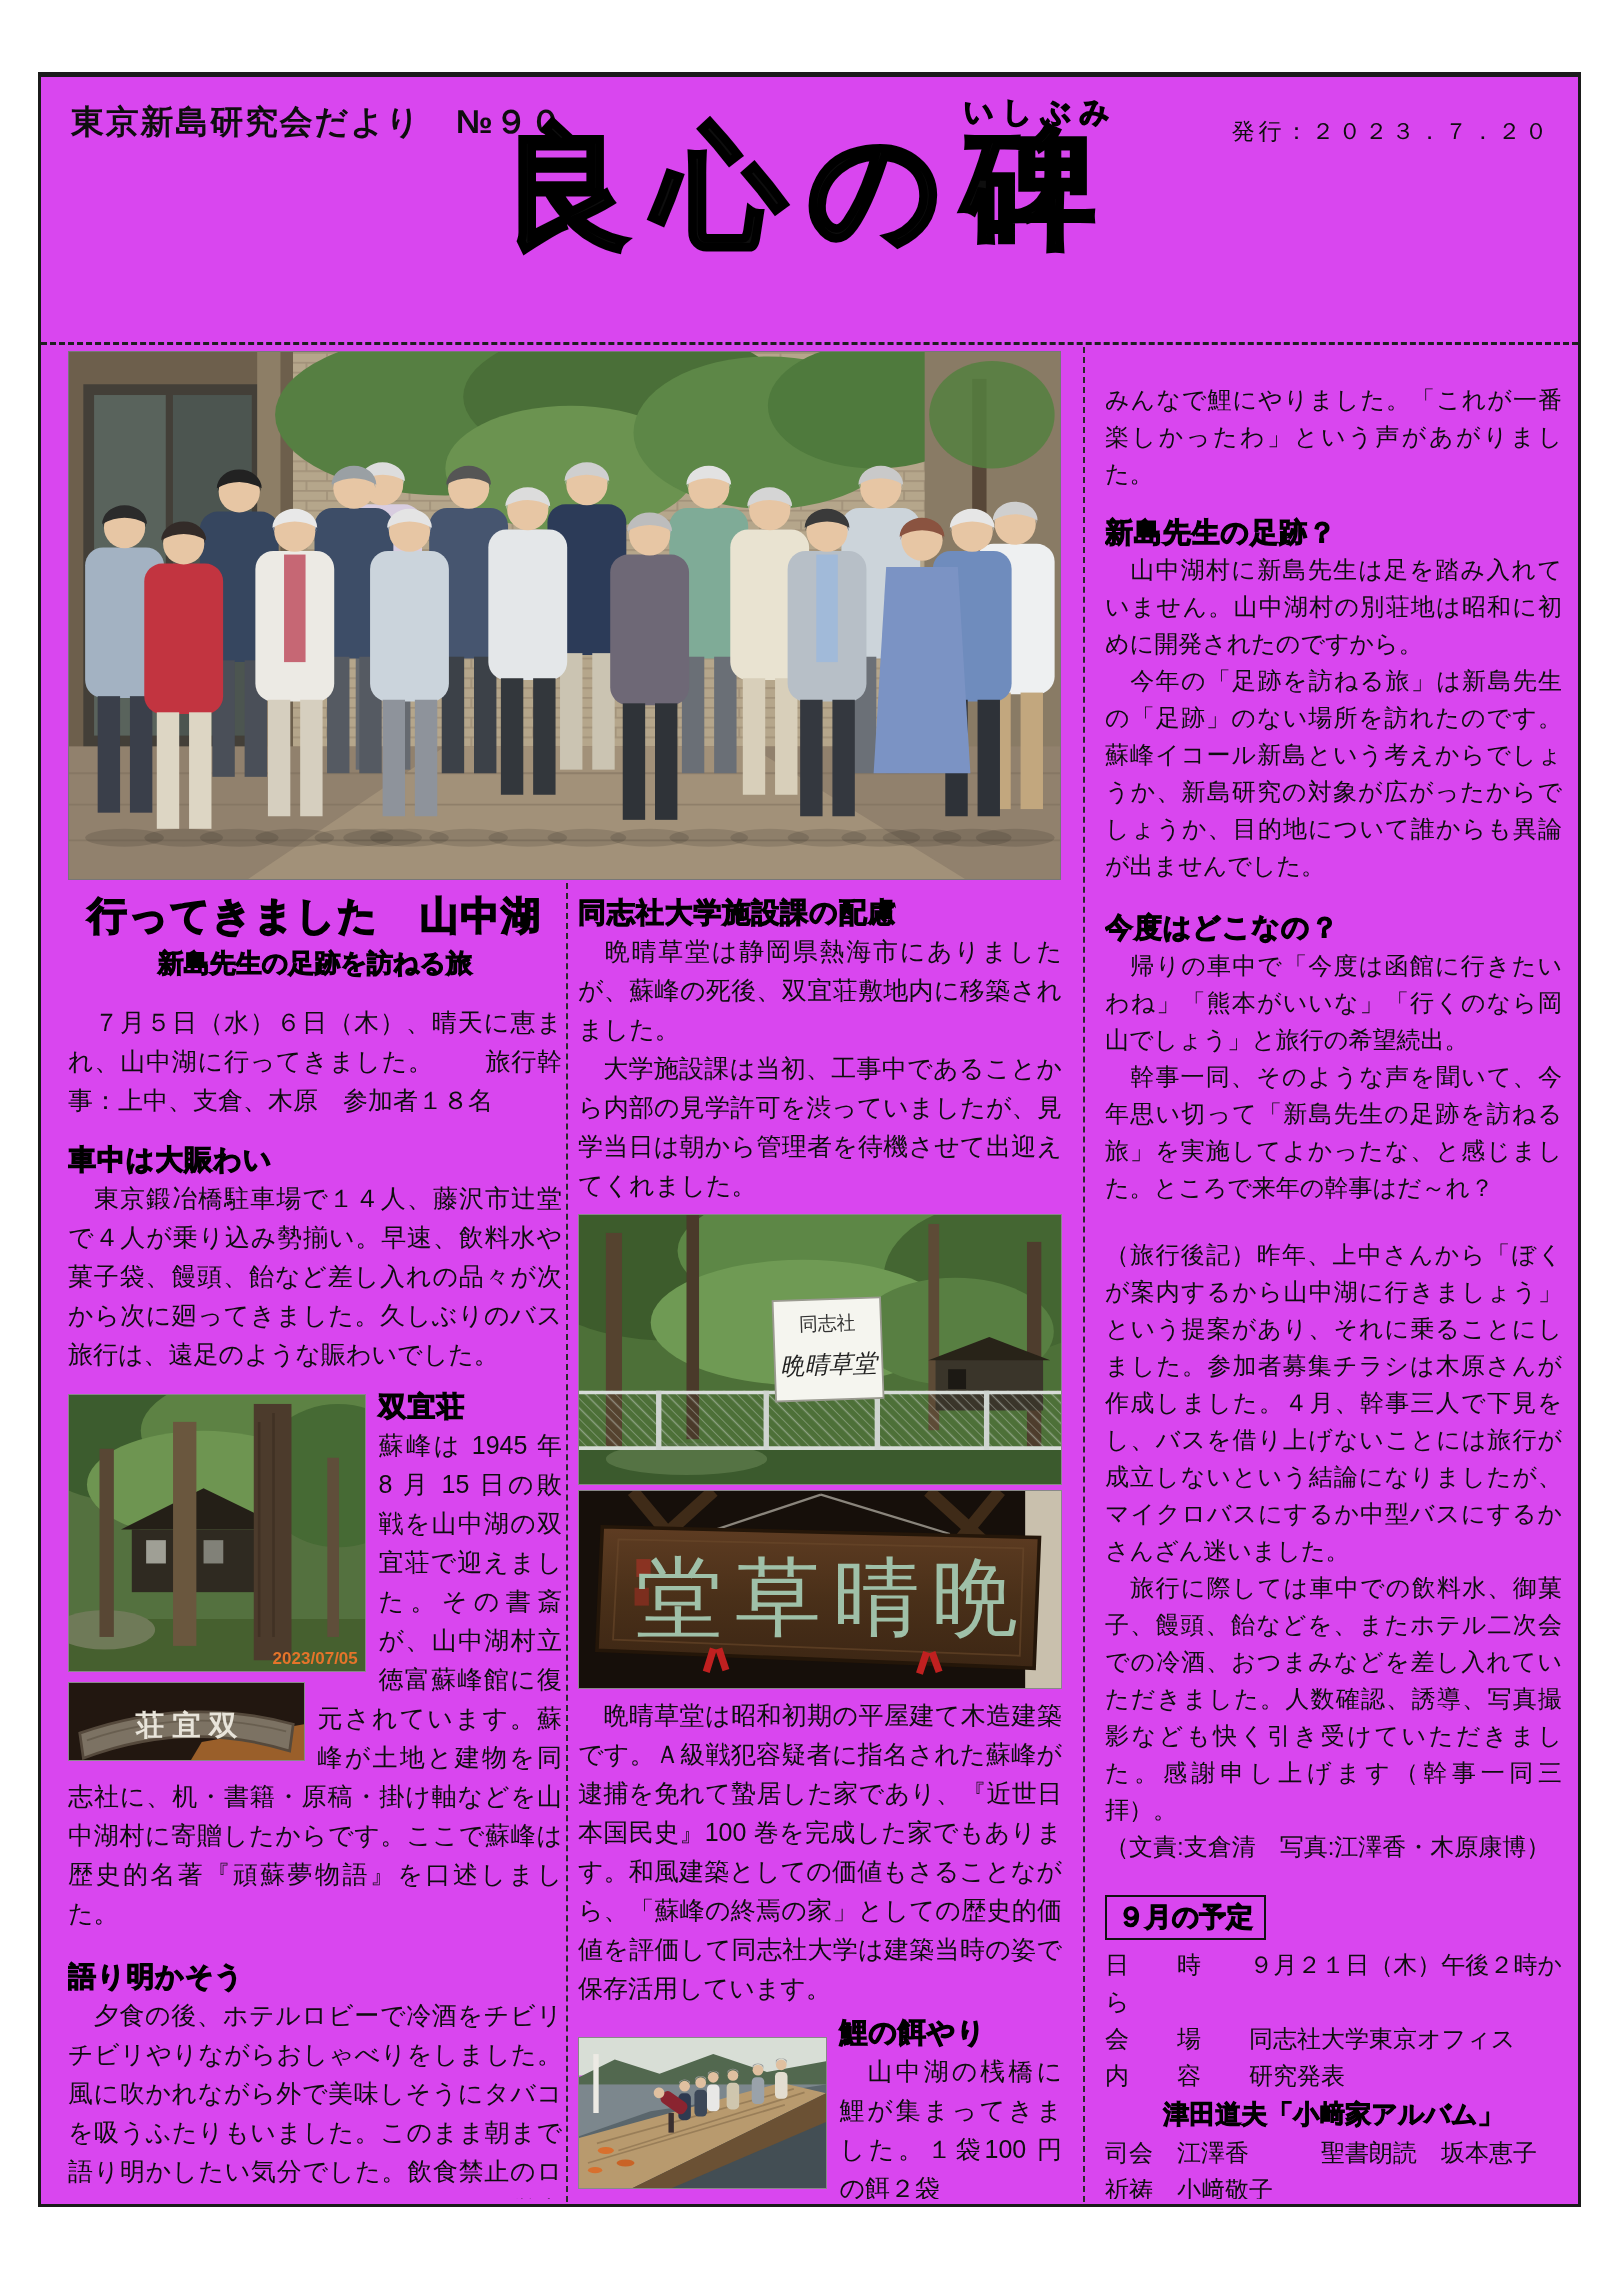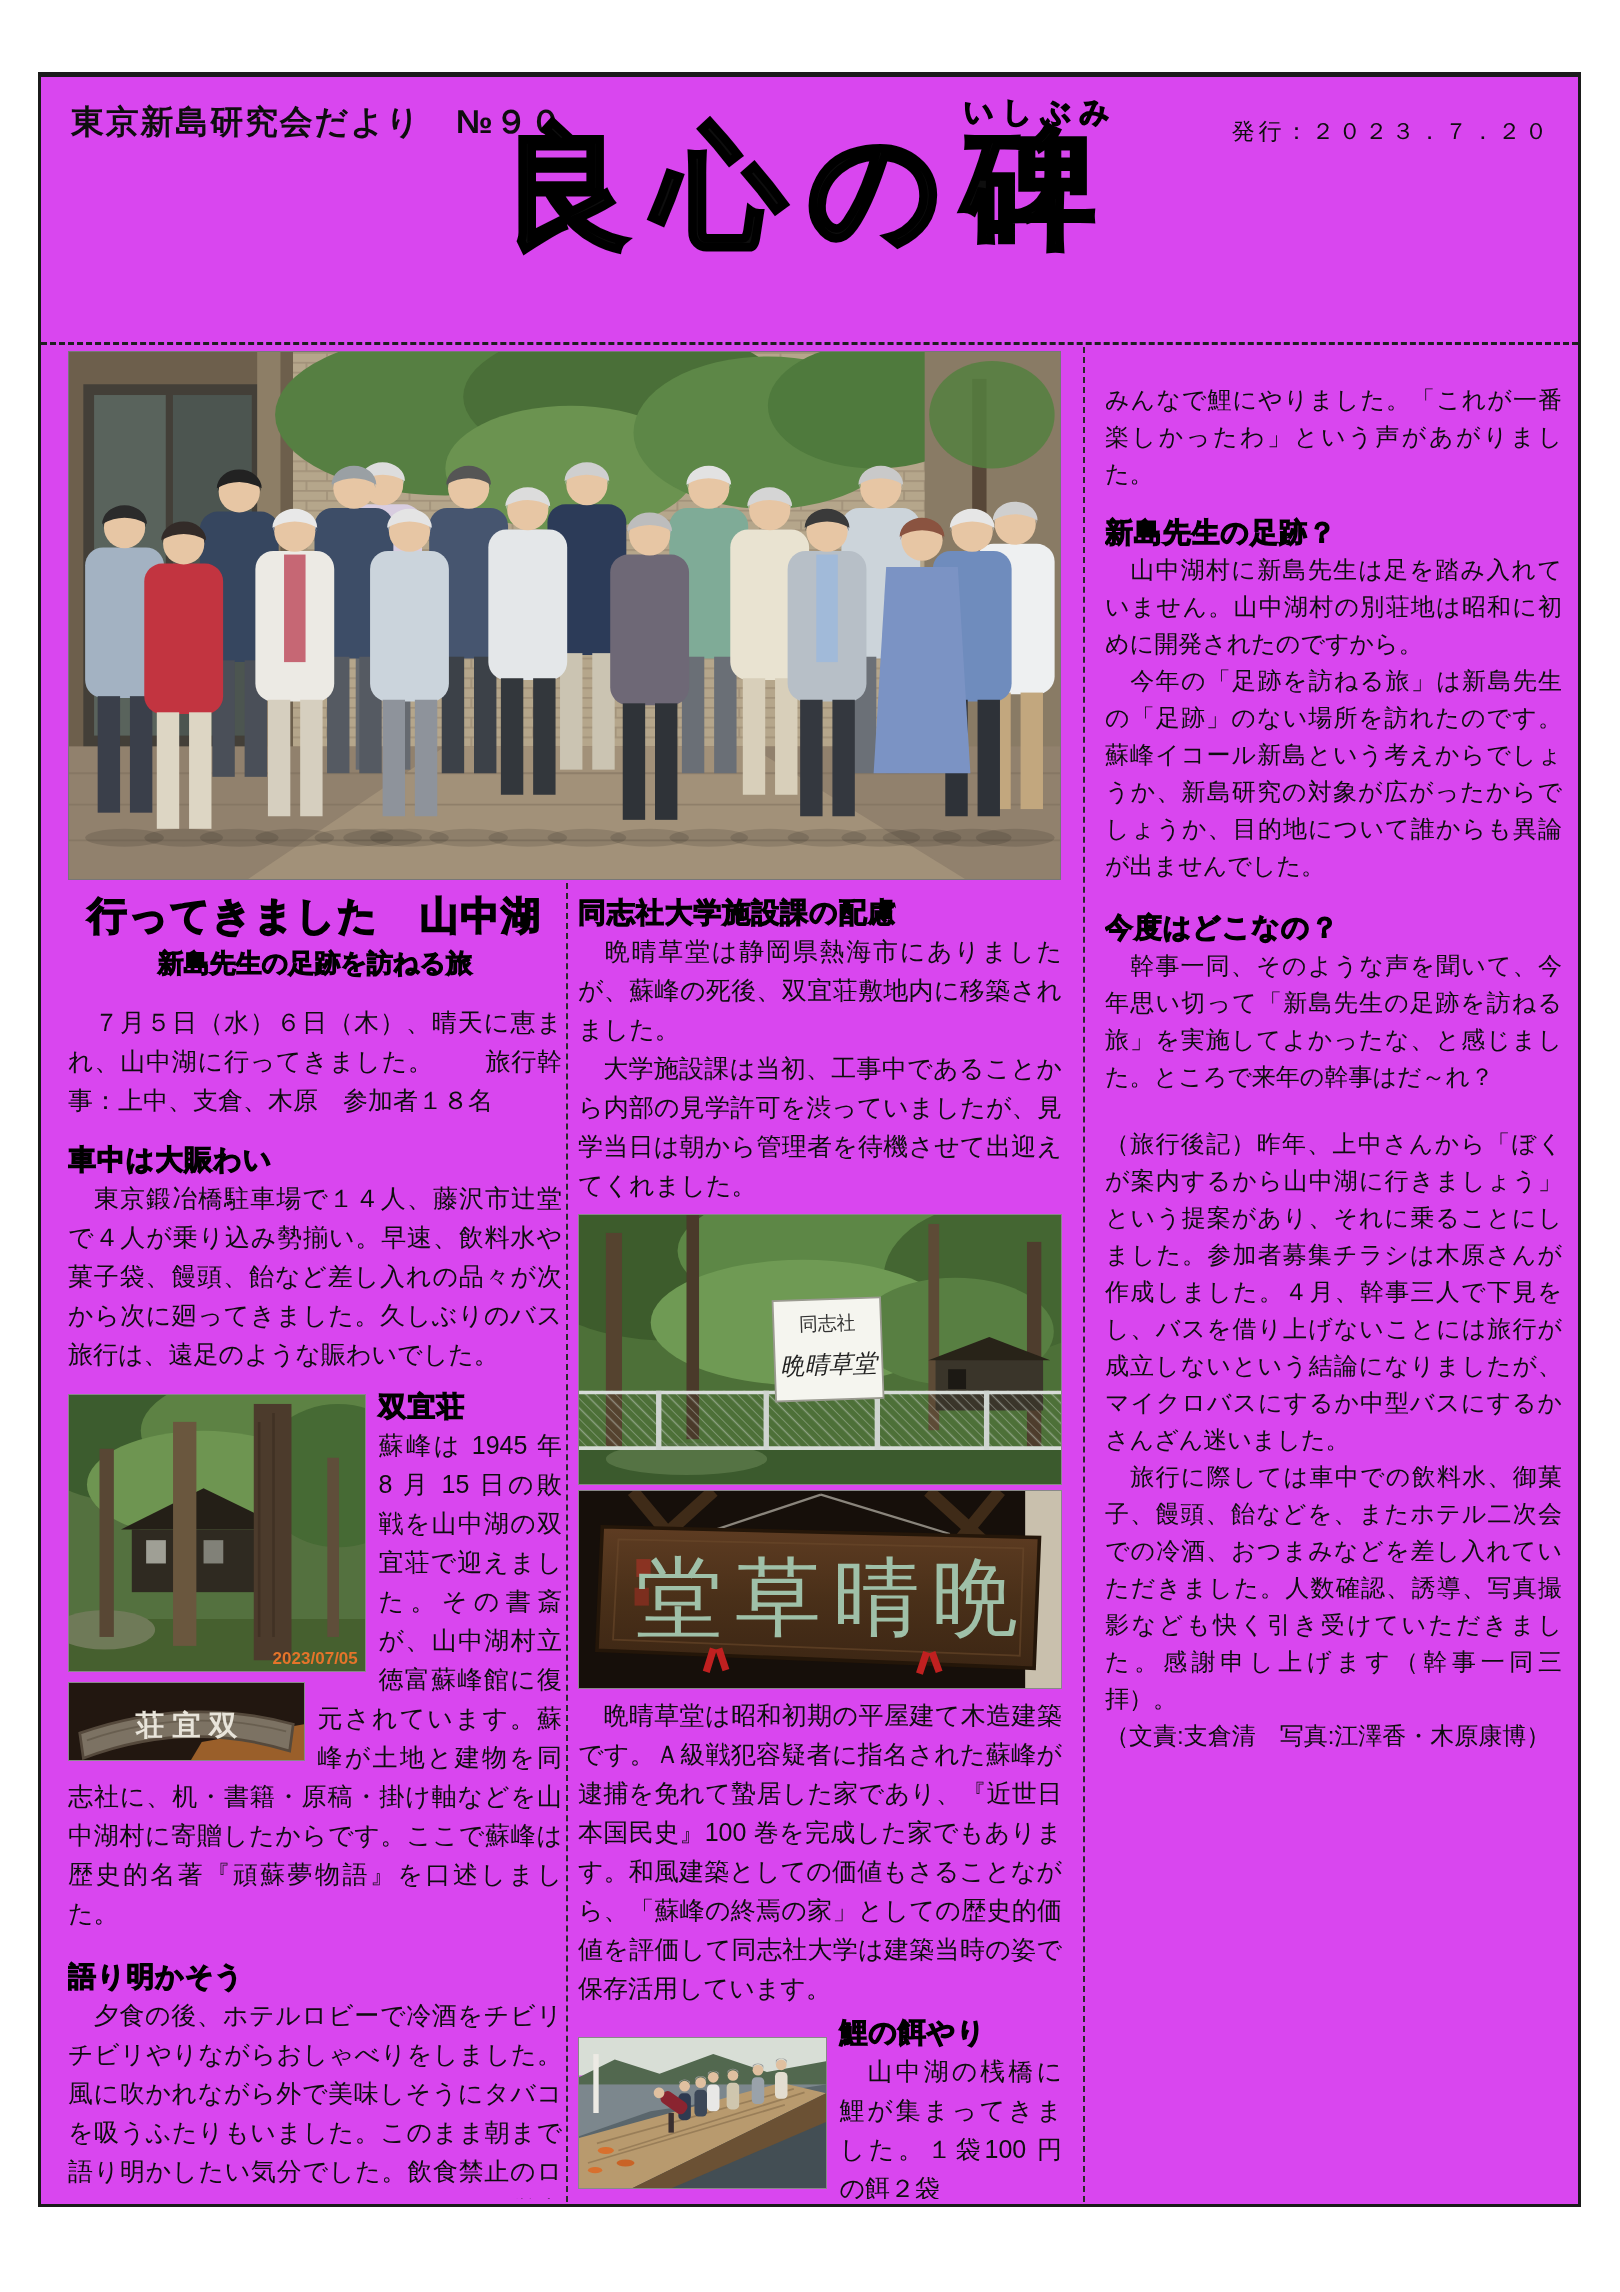--- a/index.html
+++ b/index.html
@@ -397,22 +397,34 @@
   </div>
 
   <div class="col col-right">
     <p class="body">みんなで鯉にやりました。「これが一番楽しかったわ」という声があがりました。</p>
 
     <h4 class="sec-h mt24">新島先生の足跡？</h4>
     <p class="body">　山中湖村に新島先生は足を踏み入れていません。山中湖村の別荘地は昭和に初めに開発されたのですから。</p>
     <p class="body">　今年の「足跡を訪ねる旅」は新島先生の「足跡」のない場所を訪れたのです。蘇峰イコール新島という考えからでしょうか、新島研究の対象が広がったからでしょうか、目的地について誰からも異論が出ませんでした。</p>
 
     <h4 class="sec-h mt28">今度はどこなの？</h4>
+    <p class="body">　帰りの車中で「今度は函館に行きたいわね」「熊本がいいな」「行くのなら岡山でしょう」と旅行の希望続出。</p>
     <p class="body">　幹事一同、そのような声を聞いて、今年思い切って「新島先生の足跡を訪ねる旅」を実施してよかったな、と感じました。ところで来年の幹事はだ～れ？</p>
 
     <p class="body mt34">（旅行後記）昨年、上中さんから「ぼくが案内するから山中湖に行きましょう」という提案があり、それに乗ることにしました。参加者募集チラシは木原さんが作成しました。４月、幹事三人で下見をし、バスを借り上げないことには旅行が成立しないという結論になりましたが、マイクロバスにするか中型バスにするかさんざん迷いました。</p>
     <p class="body">　旅行に際しては車中での飲料水、御菓子、饅頭、飴などを、またホテル二次会での冷酒、おつまみなどを差し入れていただきました。人数確認、誘導、写真撮影なども快く引き受けていただきました。感謝申し上げます（幹事一同三拝）。</p>
     <p class="body">（文責:支倉清　写真:江澤香・木原康博）</p>
 
+    <div class="mt34">
+      <div class="box-title">９月の予定</div>
+      <p class="body">日　　時　　９月２１日（木）午後２時から</p>
+      <p class="body">会　　場　　同志社大学東京オフィス</p>
+      <p class="body">内　　容　　研究発表</p>
+      <p class="presenter">津田道夫「小﨑家アルバム」</p>
+      <p class="body">司会　江澤香　　　聖書朗読　坂本恵子</p>
+      <p class="body">祈祷　小﨑敬子</p>
+      
+      
+    </div>
   </div>
 
 </div>
 
 
 </body></html>

